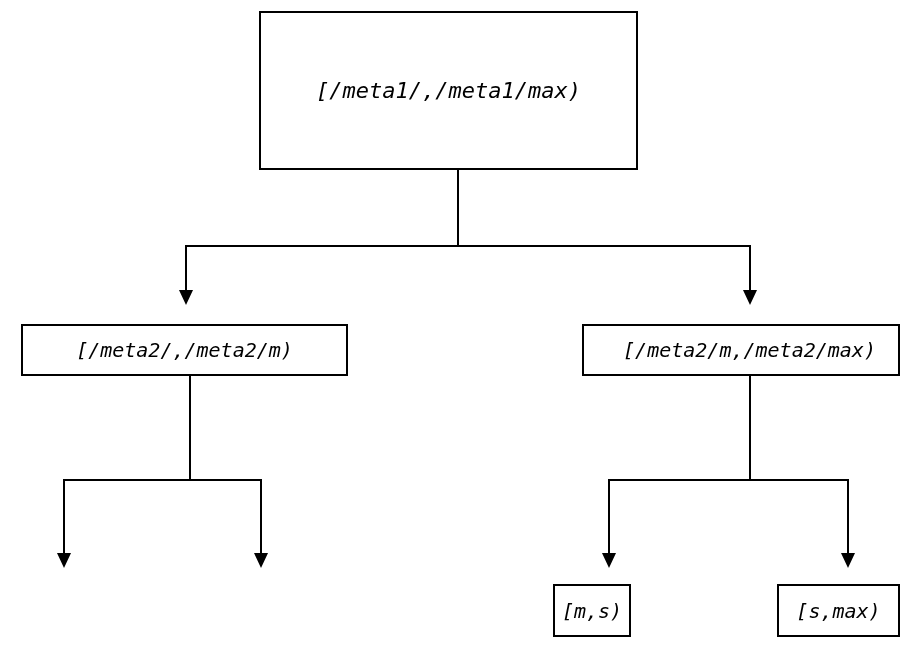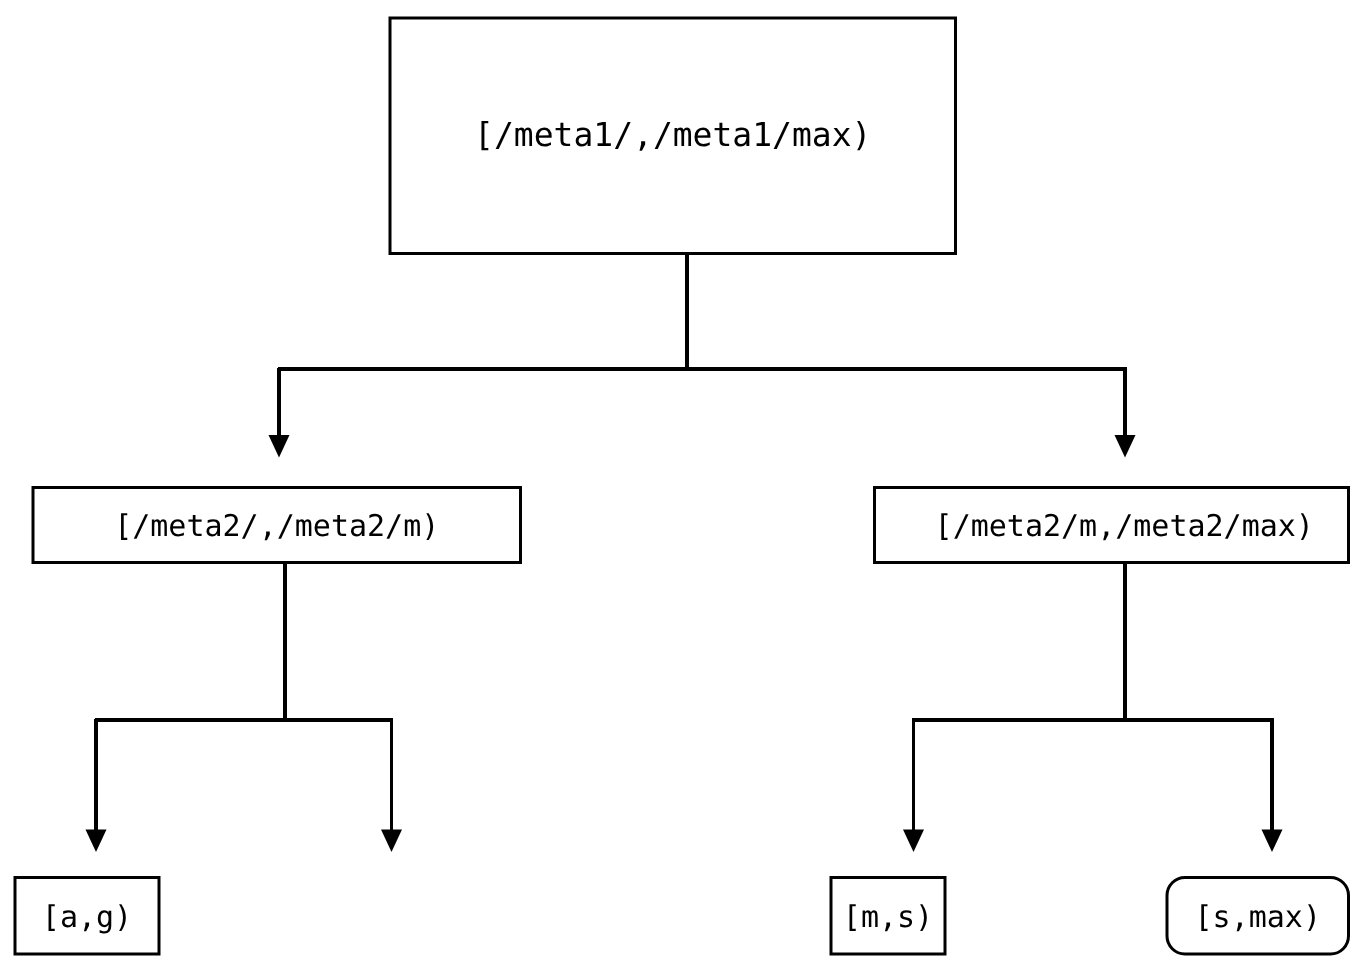--- a/index.html
+++ b/index.html
@@ -8,20 +8,21 @@
     padding: 0;
     background: #ffffff;
   }
   #canvas {
     position: relative;
     width: 912px;
     height: 652px;
     background: #ffffff;
     overflow: hidden;
     font-family: "DejaVu Sans Mono", "Liberation Mono", monospace;
+    font-style: italic;
   }
   .node {
     position: absolute;
     box-sizing: border-box;
     border: 2px solid #000000;
     background: #ffffff;
     display: flex;
     align-items: center;
     justify-content: center;
     color: #000000;
@@ -75,21 +76,20 @@
     left: 553px;
     top: 584px;
     width: 78px;
     height: 53px;
   }
   #node-leaf-smax {
     left: 777px;
     top: 584px;
     width: 123px;
     height: 53px;
-    border-radius: 13px;
   }
   #node-leaf-ag .node-label,
   #node-leaf-gm .node-label,
   #node-leaf-ms .node-label,
   #node-leaf-smax .node-label { font-size: 20px; }
 
   
   #connectors {
     position: absolute;
     left: 0;
@@ -147,23 +147,20 @@
   </div>
 
   <div class="node" id="node-mid-left">
     <span class="node-label">[/meta2/,/meta2/m)</span>
   </div>
 
   <div class="node" id="node-mid-right">
     <span class="node-label">[/meta2/m,/meta2/max)</span>
   </div>
 
-  <div class="node" id="node-leaf-ag">
-    <span class="node-label">[a,g)</span>
-  </div>
 
 
   <div class="node" id="node-leaf-ms">
     <span class="node-label">[m,s)</span>
   </div>
 
   <div class="node" id="node-leaf-smax">
     <span class="node-label">[s,max)</span>
   </div>
 

